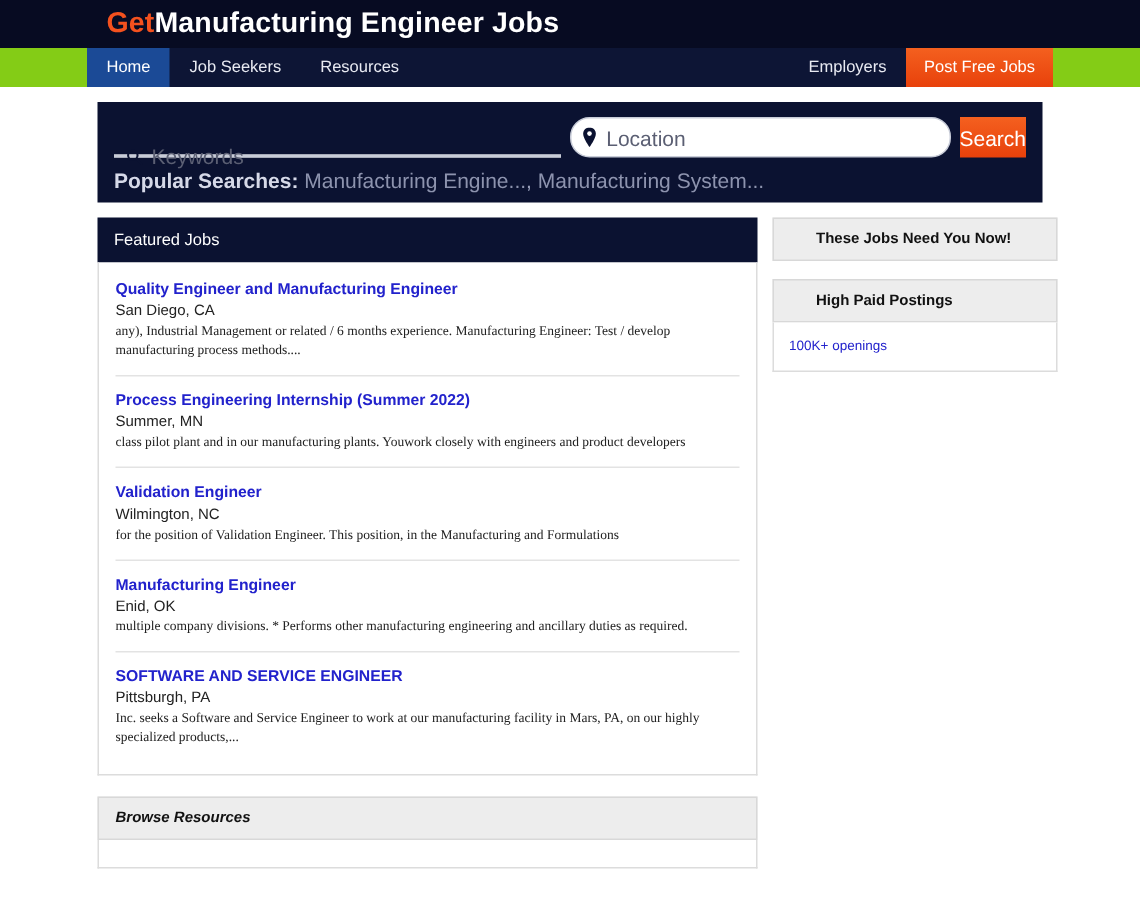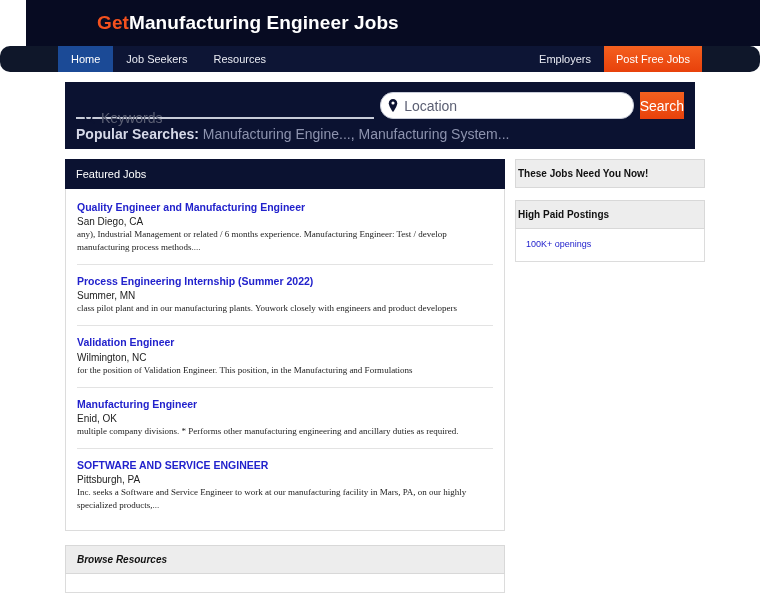--- a/index.html
+++ b/index.html
@@ -7,42 +7,40 @@
   body {
     width: 760px;
     height: 600px;
     background: #ffffff;
     font-family: "Liberation Sans", sans-serif;
     overflow: hidden;
   }
 
   
   .masthead {
-    height: 46px;
+    height: 32px;
     background: #070b22;
     display: flex;
     align-items: center;
-    margin-left: 26px;
   }
   .logo {
     margin-left: 71px;
     font-size: 19px;
     font-weight: bold;
     letter-spacing: .1px;
     white-space: nowrap;
   }
   .logo .get { color: #f4511e; }
   .logo .rest { color: #ffffff; }
 
   
   .navbar {
     height: 26px;
-    background: #0f172a;
+    background: #84cc16;
     position: relative;
-    border-radius: 10px;
   }
   .navwrap {
     width: 644px;
     margin-left: 58px;
     height: 26px;
     background: #0d1535;
     display: flex;
     align-items: stretch;
     position: relative;
   }
@@ -184,21 +182,21 @@
   .res:last-child { margin-bottom: 0; }
 
   
   .widget { margin-bottom: 12px; }
   .widget-head {
     background: #ededed;
     border: 1px solid #d8d8d8;
     font-size: 10px;
     font-weight: bold;
     color: #111111;
-    padding: 8px 2px;
+    padding: 8px 28px;
   }
   .widget-body {
     background: #ffffff;
     border: 1px solid #dcdcdc;
     border-top: none;
     padding: 9px 10px 10px 10px;
   }
   .widget-link {
     color: #2222cc;
     font-size: 9px;

